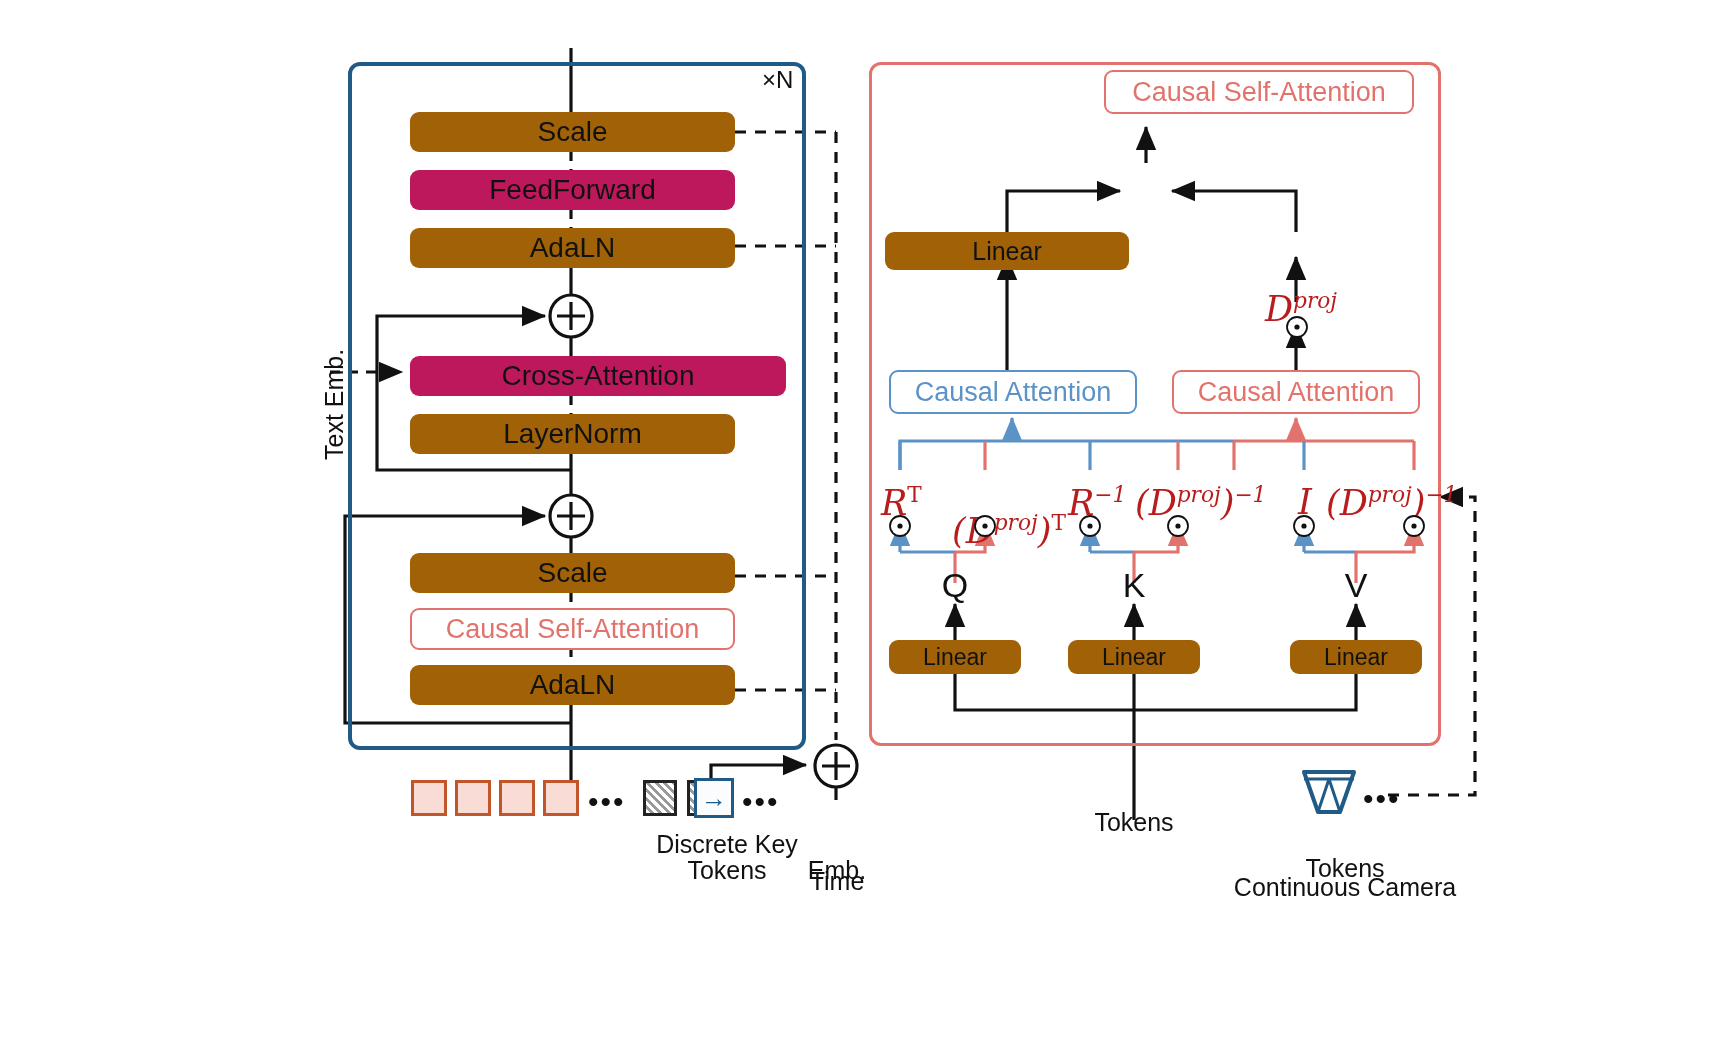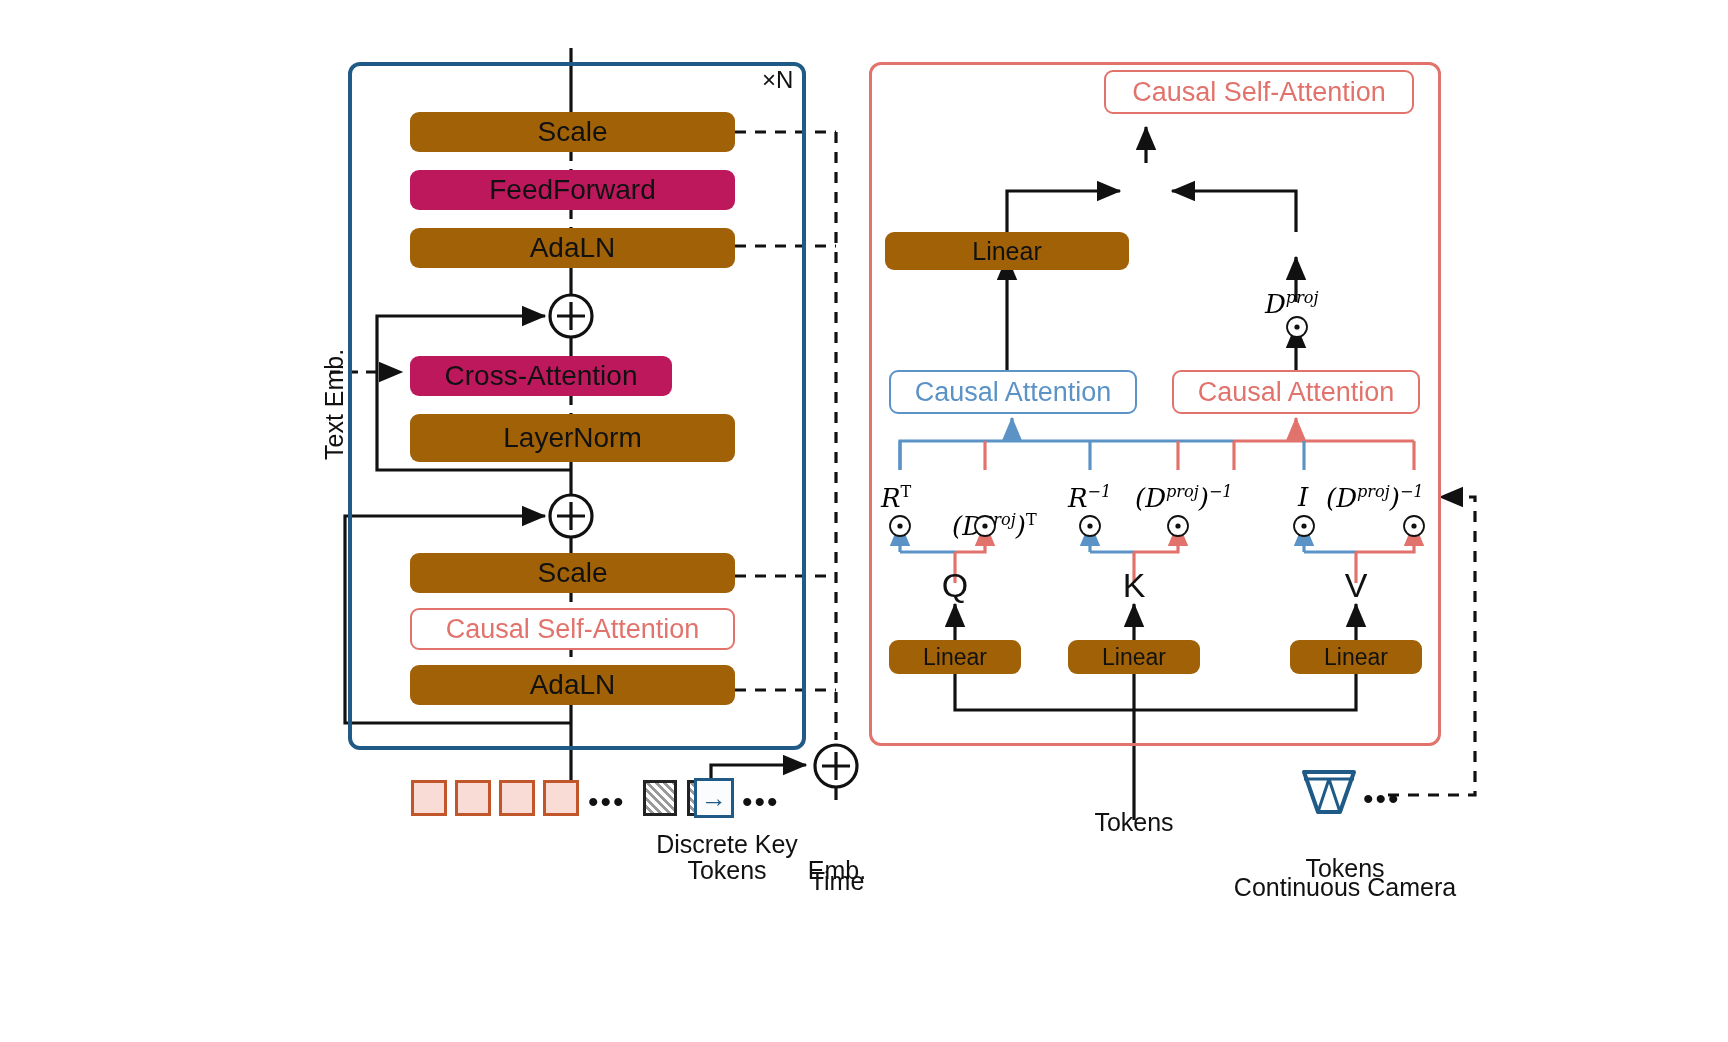--- a/index.html
+++ b/index.html
@@ -17,21 +17,21 @@
 
   
   .panel-blue{position:absolute;border:4px solid #1f5b86;border-radius:12px;background:transparent;}
   .panel-red{position:absolute;border:3px solid #e2736c;border-radius:12px;background:transparent;}
 
   .lbl{position:absolute;font-size:25px;color:#111;white-space:nowrap;line-height:1.15;}
   .lbl.c{text-align:center;}
   .vert{position:absolute;font-size:25px;color:#111;white-space:nowrap;
         transform-origin:0 0;transform:rotate(-90deg);}
 
-  .math{position:absolute;font-family:"DejaVu Serif",serif;font-style:italic;font-size:26px;white-space:nowrap;color:#000000;}
+  .math{position:absolute;font-family:"DejaVu Serif",serif;font-style:italic;font-size:35px;white-space:nowrap;color:#b91c1c;}
   .math sup{font-size:0.62em;font-style:italic;}
   .math .up{font-style:normal;}
 
   .dots{position:absolute;font-size:30px;letter-spacing:2px;color:#111;line-height:1;}
 
   
   .tok{position:absolute;box-sizing:border-box;}
   .tok-peach{background:#fadcd6;border:3px solid #c1562a;}
   .tok-hatch{border:3px solid #222;
       background:repeating-linear-gradient(45deg,#fff 0 3px,#9a9a9a 3px 6px);}
@@ -149,22 +149,22 @@
 
   <div class="panel-blue" style="left:348px;top:62px;width:450px;height:680px;"></div>
 
   <div class="lbl" style="left:762px;top:66px;font-size:24px;">×N</div>
 
   <div class="vert" style="left:320px;top:460px;">Text Emb.</div>
 
   <div class="blk blk-gray" style="left:410px;top:112px;width:325px;height:40px;">Scale</div>
   <div class="blk blk-peach" style="left:410px;top:170px;width:325px;height:40px;">FeedForward</div>
   <div class="blk blk-gray" style="left:410px;top:228px;width:325px;height:40px;">AdaLN</div>
-  <div class="blk blk-peach" style="left:410px;top:356px;width:262px;height:40px;">Cross-Attention</div>
-  <div class="blk blk-gray" style="left:410px;top:414px;width:325px;height:48px;">LayerNorm</div>
+  <div class="blk blk-peach" style="left:410px;top:356px;width:376px;height:40px;">Cross-Attention</div>
+  <div class="blk blk-gray" style="left:410px;top:414px;width:325px;height:40px;">LayerNorm</div>
   <div class="blk blk-gray" style="left:410px;top:553px;width:325px;height:40px;">Scale</div>
   <div class="blk blk-redout" style="left:410px;top:608px;width:325px;height:42px;font-size:27px;">Causal Self-Attention</div>
   <div class="blk blk-gray" style="left:410px;top:665px;width:325px;height:40px;">AdaLN</div>
 
   <svg class="abs" style="left:545px;top:290px;width:52px;height:52px;">
     <circle cx="26" cy="26" r="21" fill="#fff" stroke="#111" stroke-width="3.2"></circle>
     <path d="M26,12 L26,40 M12,26 L40,26" stroke="#111" stroke-width="3.2"></path>
   </svg>
   <svg class="abs" style="left:545px;top:490px;width:52px;height:52px;">
     <circle cx="26" cy="26" r="21" fill="#fff" stroke="#111" stroke-width="3.2"></circle>

